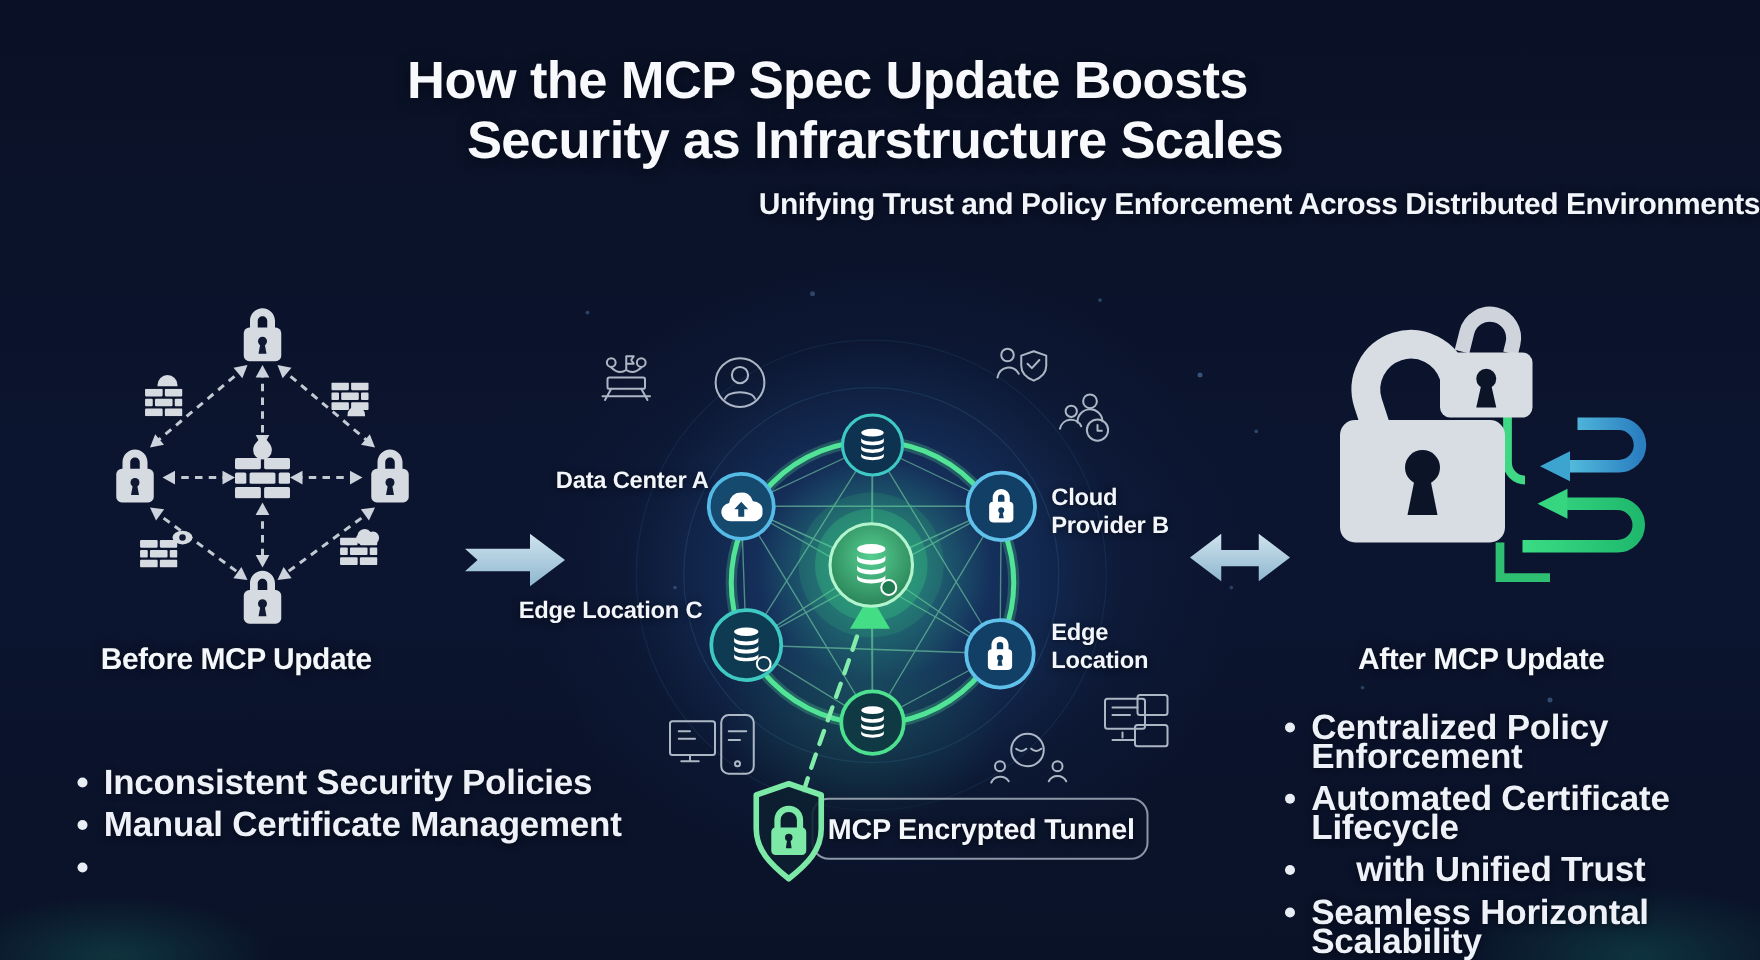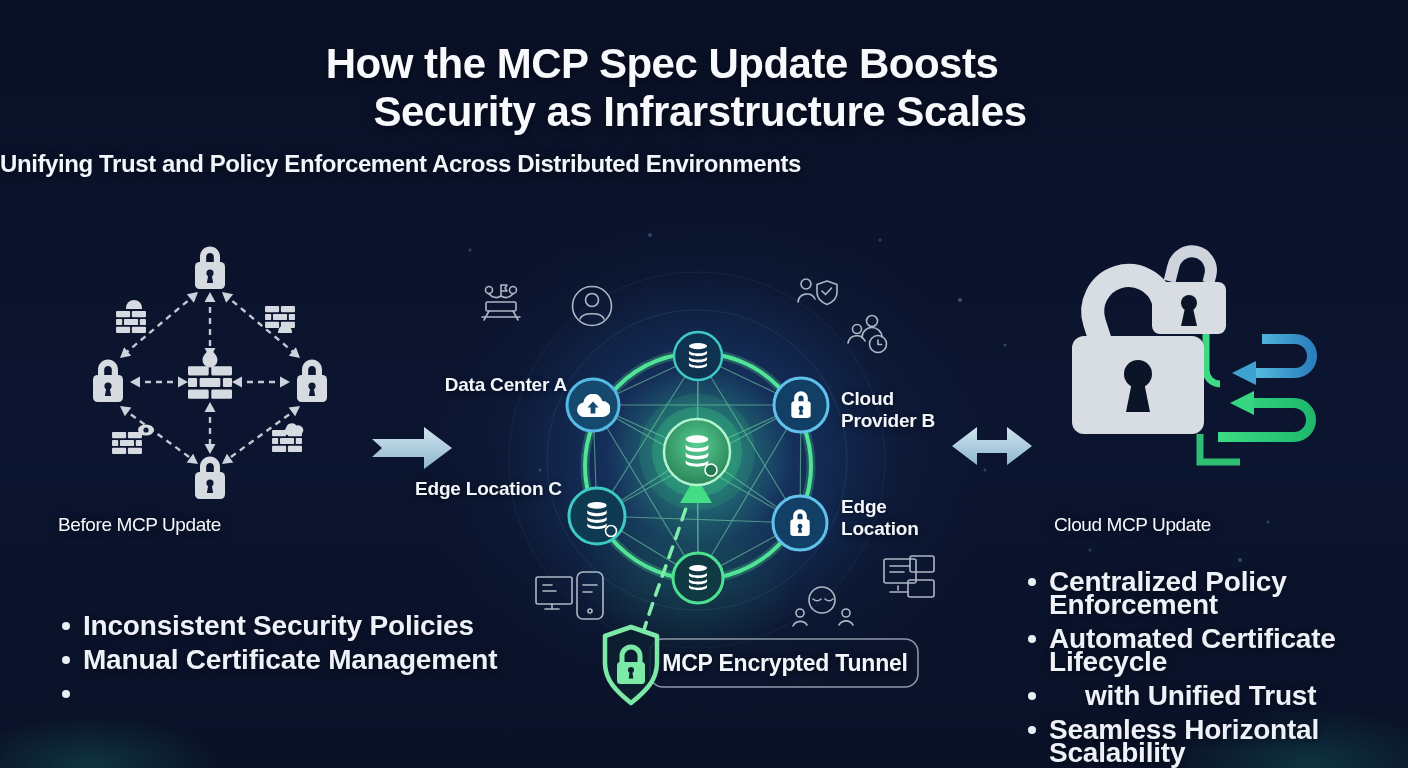--- a/index.html
+++ b/index.html
@@ -20,26 +20,26 @@
   .corner-teal-l{left:-80px;top:700px;width:340px;height:130px;border-radius:50%;
     background:radial-gradient(closest-side,rgba(25,140,120,.28),rgba(25,140,120,0) 75%);}
   .corner-teal-r{left:1120px;top:690px;width:380px;height:150px;border-radius:50%;
     background:radial-gradient(closest-side,rgba(25,150,130,.25),rgba(25,150,130,0) 75%);}
 
   .title{position:absolute;left:0;top:40px;width:1408px;text-align:center;
     font-weight:700;font-size:42px;line-height:48px;letter-spacing:-0.5px;color:#f7f9fc;
     text-shadow:0 2px 10px rgba(0,0,0,.55);}
   .title .l1{display:block;transform:translateX(-42px);}
   .title .l2{display:block;transform:translateX(-4px);}
-  .subtitle{position:absolute;left:0;top:150px;width:1408px;text-align:left;
+  .subtitle{position:absolute;left:0;top:150px;width:1408px;text-align:right;
     font-weight:600;font-size:24px;letter-spacing:-0.4px;color:#f2f5fa;
     text-shadow:0 1px 8px rgba(0,0,0,.5);}
 
-  .section-heading{position:absolute;font-weight:400;font-size:19px;letter-spacing:-0.4px;
-    color:#f5f8fb;text-shadow:0 1px 8px rgba(0,0,0,.5);}
+  .section-heading{position:absolute;font-weight:700;font-size:24px;letter-spacing:-0.4px;
+    color:#f5f8fb;text-shadow:0 1px 8px rgba(0,0,0,.5);text-align:center;}
   .h-before{left:58px;top:514px;width:262px;}
   .h-after{left:1054px;top:514px;width:262px;}
 
   ul.blist{position:absolute;list-style:none;margin:0;padding:0;font-size:28px;font-weight:700;
     letter-spacing:-0.2px;color:#eef2f8;text-shadow:0 1px 6px rgba(0,0,0,.5);}
   .list-before{left:62px;top:614px;}
   .list-after{left:1028px;top:570px;}
   ul.blist li{display:flex;align-items:flex-start;margin-bottom:11px;line-height:23px;}
   ul.blist .dot{flex:0 0 auto;width:8px;height:8px;border-radius:50%;background:#e9eef5;
     margin:8px 13px 0 0;}
@@ -381,21 +381,21 @@
     <span>Cloud</span><br>
     <span>Provider B</span>
   </div>
   <div class="nlabel lbl-elc">Edge Location C</div>
   <div class="nlabel lbl-el">
     <span>Edge</span><br>
     <span>Location</span>
   </div>
   <div class="tunnel-text">MCP Encrypted Tunnel</div>
 
-  <div class="section-heading h-after">Cloud MCP Update</div>
+  <div class="section-heading h-after">After MCP Update</div>
   <ul class="blist list-after">
     <li>
         <span class="dot"></span>
         <span>Centralized Policy Enforcement</span>
       </li>
     <li>
         <span class="dot"></span>
         <span>Automated Certificate Lifecycle</span>
       </li>
     <li>

